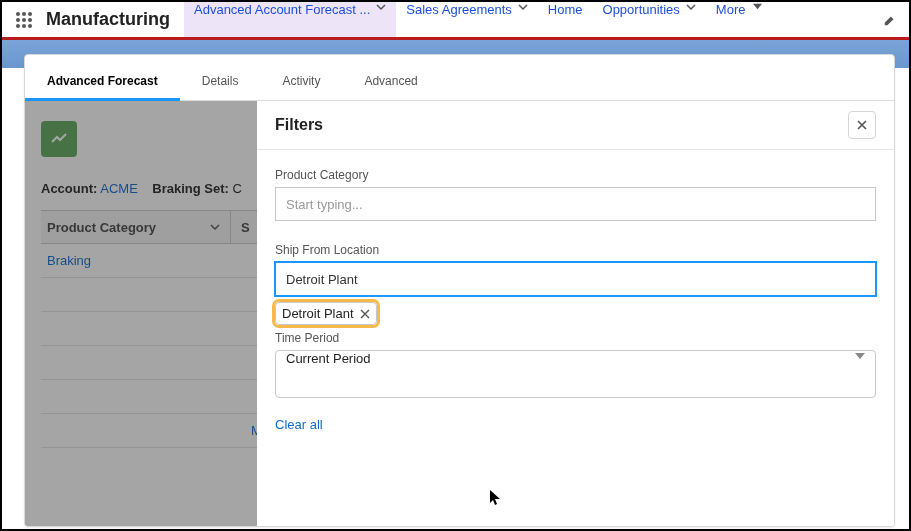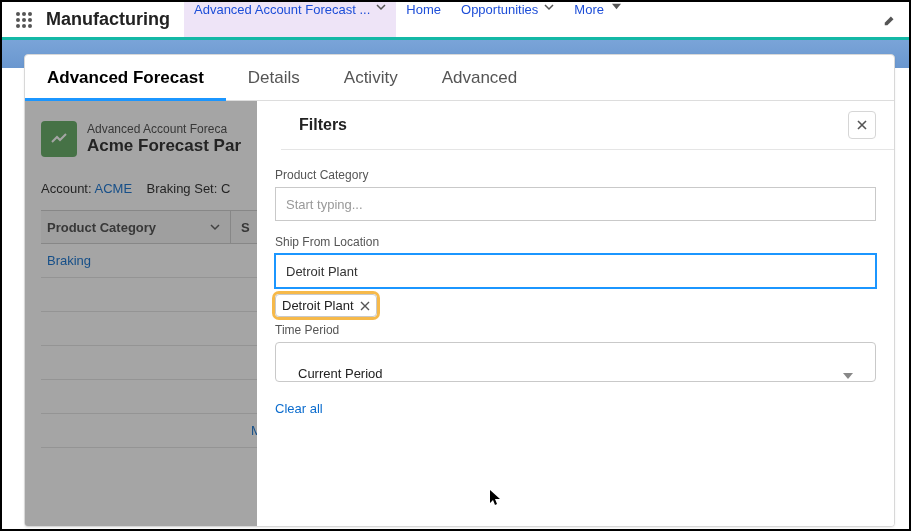--- a/index.html
+++ b/index.html
@@ -1,59 +1,59 @@
 <!DOCTYPE html>
 <html><head>
 <meta charset="utf-8">
 <style>
   * { box-sizing: border-box; margin: 0; padding: 0; }
   body { font-family: -apple-system, BlinkMacSystemFont, "Segoe UI", Arial, sans-serif; font-size: 13px; color:#222; background:#fff; width:911px; height:531px; overflow:hidden; border:2px solid #000; position:relative; }
-  .topbar { height:38px; display:flex; align-items:center; border-bottom:3px solid #14b8a6; background:#fff; }
+  .topbar { height:38px; display:flex; align-items:center; border-bottom:3px solid #b91c1c; background:#fff; }
   .waffle { width:32px; display:flex; flex-wrap:wrap; justify-content:center; align-content:center; padding:0 6px; margin-left:6px; }
   .waffle span { width:4px; height:4px; background:#555; border-radius:50%; margin:1px; display:inline-block; }
   .app-name { font-size:18px; font-weight:600; margin:0 14px 0 6px; }
   .nav { display:flex; height:100%; align-items:stretch; }
   .nav-item { display:flex; align-items:flex-start; padding:0 10px; font-size:13px; color:#1d4ed8; cursor:pointer; }
   .nav-item.active { background:#eee4f7; }
   .chev { margin-left:6px; }
   .pencil { margin-left:auto; margin-right:12px; display:flex; align-items:center; color:#555; }
   .chrome-bg { background:linear-gradient(180deg,#7aa4d8,#6a97cf); height:28px; }
   .page-card { position:absolute; left:22px; right:14px; top:52px; bottom:2px; background:#fff; border:1px solid #d8d8d8; border-radius:4px; box-shadow:0 1px 2px rgba(0,0,0,.08); overflow:hidden; }
   .tabs { display:flex; border-bottom:1px solid #ddd; height:46px; align-items:flex-end; }
-  .tab { padding:0 22px 12px 22px; font-size:17px; color:#555; position:relative; cursor:pointer; }
+  .tab { padding:0 22px 12px 22px; font-size:12px; color:#555; position:relative; cursor:pointer; }
   .tab.active { color:#000; font-weight:700; }
   .tab.active::after { content:""; position:absolute; left:0; right:0; bottom:-1px; height:3px; background:#1b96ff; }
   .content { position:relative; height:calc(100% - 46px); }
   .underlay { position:absolute; inset:0; padding:16px; }
   .record-header { display:flex; align-items:center; margin-top:4px; margin-bottom:24px; }
   .record-icon { width:36px; height:36px; background:#5ca85c; border-radius:4px; display:flex; align-items:center; justify-content:center; color:#fff; margin-right:10px; }
   .record-top { font-size:12px; color:#444; }
   .record-title { font-size:17px; font-weight:700; }
   .meta-row { font-size:13px; margin-bottom:14px; }
-  .meta-row b { font-weight:400; }
+  .meta-row b { font-weight:700; }
   .meta-row a { color:#0b6cce; text-decoration:none; }
   .gridhead { border-top:1px solid #ccc; border-bottom:1px solid #ccc; background:#f4f4f4; height:34px; display:flex; align-items:center; font-weight:600; color:#444; }
   .gridhead .col1 { width:190px; padding-left:6px; display:flex; align-items:center; justify-content:space-between; padding-right:10px; border-right:1px solid #ccc; height:100%; }
   .gridhead .col2 { padding-left:10px; }
   .gridrow { height:34px; border-bottom:1px solid #e2e2e2; display:flex; align-items:center; padding-left:6px; }
   .gridrow a { color:#0b6cce; text-decoration:none; }
   .gridrow .c2 { margin-left:180px; color:#0b6cce; }
   .underlay-dimmer { position:absolute; inset:0; background:rgba(40,40,40,0.42); }
   .filter-panel { position:absolute; left:232px; right:0; top:0; bottom:0; background:#fff; }
-  .filter-head { display:flex; align-items:center; justify-content:space-between; padding:10px 18px; border-bottom:1px solid #e5e5e5;margin-left:24px; }
+  .filter-head { display:flex; align-items:center; justify-content:space-between; padding:10px 18px; border-bottom:1px solid #e5e5e5; }
   .filter-head h2 { font-size:16px; font-weight:600; }
   .close-btn { width:28px; height:28px; border:1px solid #d6d6d6; border-radius:4px; background:#fff; display:flex; align-items:center; justify-content:center; color:#555; cursor:pointer; }
   .filter-body { padding:12px 18px; }
   .fld-label { font-size:12px; color:#555; margin-bottom:5px; margin-top:6px; }
   .text-input { width:100%; height:34px; border:1px solid #c9c9c9; border-radius:0; padding:0 10px; font-size:13px; color:#333; }
   .text-input::placeholder { color:#999; }
   .text-input.focused { border:1px solid #1b96ff; box-shadow:0 0 0 1px #1b96ff; outline:none; }
   .pill { display:inline-flex; align-items:center; border:1px solid #c9c9c9; border-radius:4px; padding:3px 6px; margin-top:6px; font-size:13px; box-shadow:0 0 0 3px #f6b94a; }
   .pill .x { margin-left:6px; color:#555; cursor:pointer; }
-  .select { width:100%; height:40px; border:1px solid #c9c9c9; border-radius:4px; padding:0 22px; display:flex; align-items:flex-end; justify-content:space-between; font-size:13px; cursor:pointer; }
+  .select { width:100%; height:48px; border:1px solid #c9c9c9; border-radius:4px; padding:0 10px; display:flex; align-items:flex-start; justify-content:space-between; font-size:13px; cursor:pointer; }
   .clear-all { color:#0b6cce; font-size:13px; margin-top:19px; display:inline-block; cursor:pointer; }
   .cursor-arrow { position:absolute; left:488px; top:488px; font-size:14px; color:#000; pointer-events:none; }
   svg { display:block; }
 </style>
 </head>
 <body>
 
 <div class="topbar">
   <div class="waffle">
     <span></span>
@@ -70,20 +70,28 @@
   <div class="nav">
     <div class="nav-item active">
       <span>Advanced Account Forecast ...</span>
       <span class="chev">
         <svg width="10" height="10" viewBox="0 0 10 10">
             <path d="M1 3l4 4 4-4" stroke="#555" stroke-width="1.5" fill="none"></path>
           </svg>
       </span>
     </div>
     <div class="nav-item">
+      <span>Sales Agreements</span>
+      <span class="chev">
+        <svg width="10" height="10" viewBox="0 0 10 10">
+            <path d="M1 3l4 4 4-4" stroke="#555" stroke-width="1.5" fill="none"></path>
+          </svg>
+      </span>
+    </div>
+    <div class="nav-item">
       <span>Home</span>
     </div>
     <div class="nav-item">
       <span>Opportunities</span>
       <span class="chev">
         <svg width="10" height="10" viewBox="0 0 10 10">
             <path d="M1 3l4 4 4-4" stroke="#555" stroke-width="1.5" fill="none"></path>
           </svg>
       </span>
     </div>
@@ -114,24 +122,20 @@
   </div>
 
   <div class="content">
 
     <div class="underlay">
       <div class="record-header">
         <div class="record-icon">
           <svg width="20" height="20" viewBox="0 0 20 20">
               <path d="M3 13l5-5 3 3 6-6" stroke="#fff" stroke-width="2" fill="none"></path>
             </svg>
-        </div>
-        <div>
-          <div class="record-top">Advanced Account Foreca</div>
-          <div class="record-title">Acme Forecast Par</div>
         </div>
       </div>
       <div class="meta-row">
         <b>Account:</b>
         <a href="#">ACME</a>
         &nbsp;&nbsp;
         <b>Braking Set:</b>
         <span>C</span>
       </div>
       <div class="gridhead">
@@ -165,21 +169,21 @@
         <div class="close-btn">
           <svg width="12" height="12" viewBox="0 0 12 12">
               <path d="M2 2l8 8M10 2l-8 8" stroke="#555" stroke-width="1.6"></path>
             </svg>
         </div>
       </div>
       <div class="filter-body">
         <div class="fld-label">Product Category</div>
         <input class="text-input" placeholder="Start typing..." style="">
 
-        <div class="fld-label" style="margin-top:14px;">Ship From Location</div>
+        <div class="fld-label" style="margin-top:22px;">Ship From Location</div>
         <input class="text-input focused" value="Detroit Plant" style="">
         <div class="pill">
           <span>Detroit Plant</span>
           <span class="x">
             <svg width="10" height="10" viewBox="0 0 10 10">
                 <path d="M1 1l8 8M9 1l-8 8" stroke="#555" stroke-width="1.4"></path>
               </svg>
           </span>
         </div>
 

